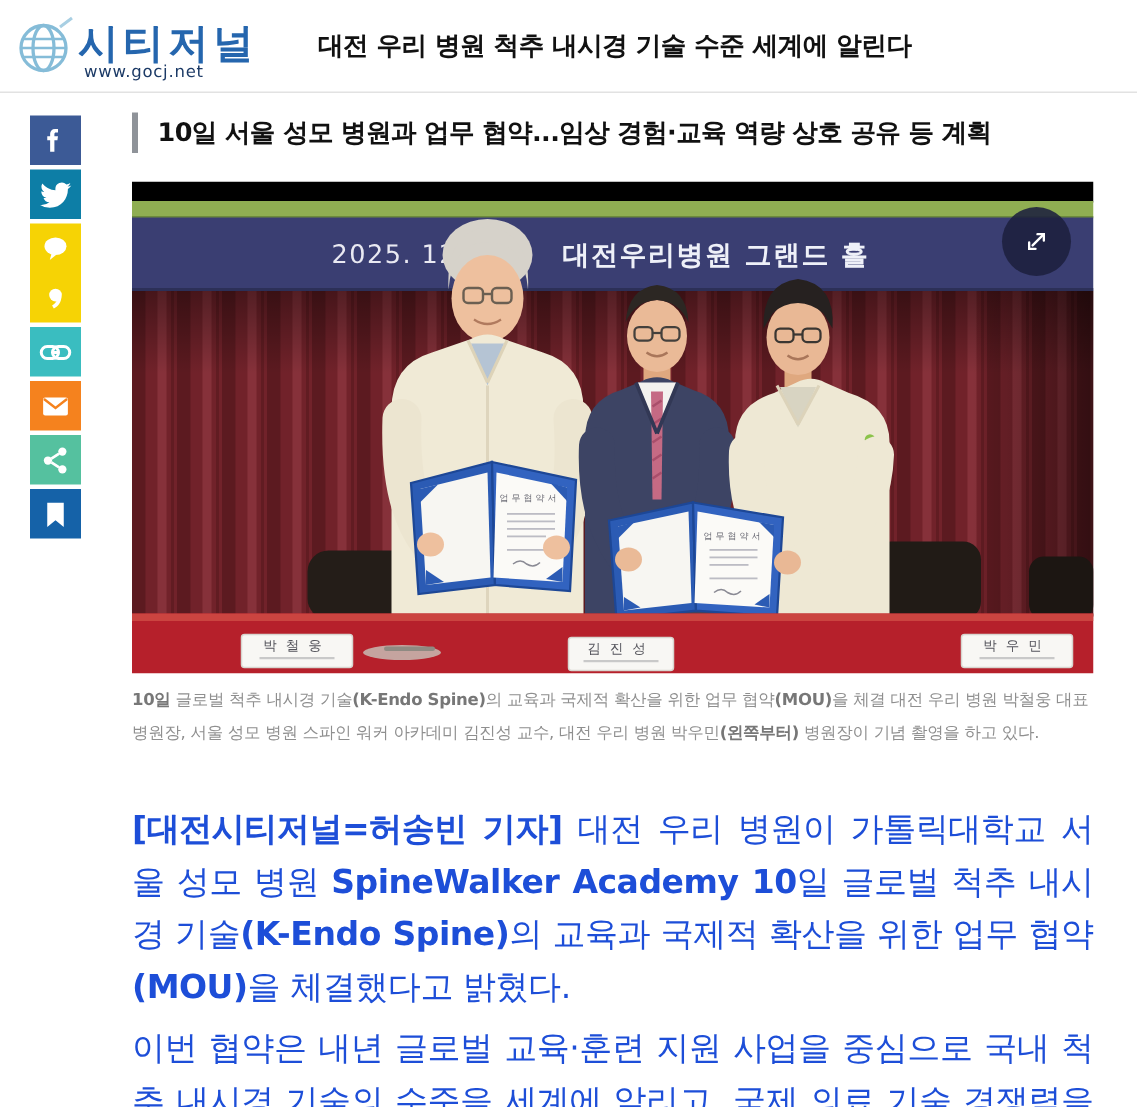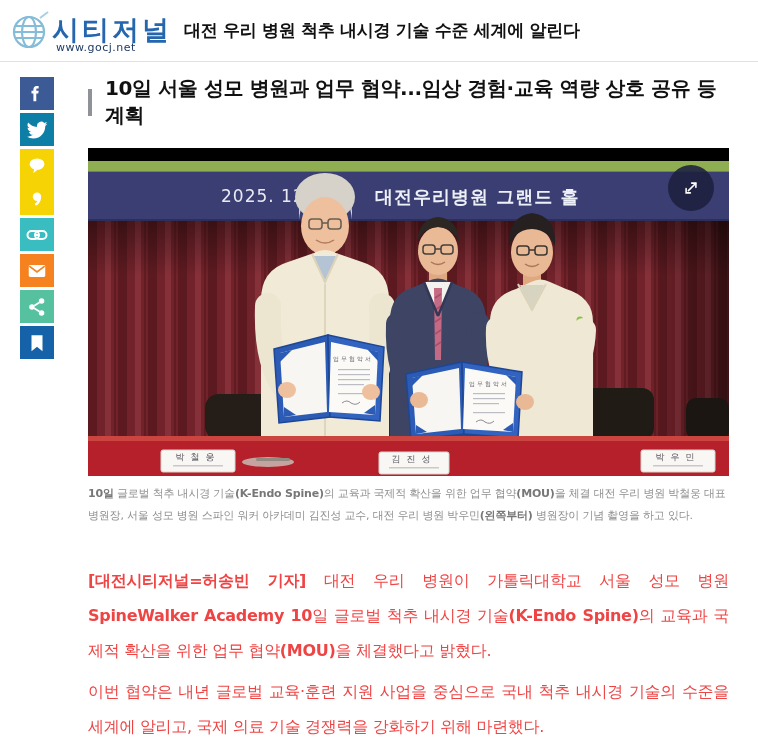--- a/index.html
+++ b/index.html
@@ -5,43 +5,43 @@
   html,body{margin:0;padding:0;background:#fff;}
   body{width:758px;height:738px;overflow:hidden;font-family:"DejaVu Sans","Liberation Sans",sans-serif;position:relative;}
 
   
   .site-header{height:61px;border-bottom:1px solid #e2e2e2;display:flex;align-items:center;background:#fff;}
   .logo{display:flex;align-items:flex-end;margin-left:10px;cursor:pointer;}
   .logo-globe{width:40px;height:44px;margin-top:2px;}
   .logo-text-wrap{display:flex;flex-direction:column;margin-left:2px;}
   .logo-kr{font-size:27px;font-weight:bold;letter-spacing:3px;line-height:28px;margin-top:4px;}
   .logo-url{font-size:11px;font-weight:normal;letter-spacing:.5px;margin-top:-3px;padding-left:4px;}
-  .header-title{font-size:17px;font-weight:600;color:#111;margin-left:12px;letter-spacing:-.3px;}
+  .header-title{font-size:17px;font-weight:600;color:#111;margin-left:40px;letter-spacing:-.3px;}
 
   
   .share-bar{position:absolute;left:20px;top:77px;width:34px;}
   .share-btn{width:34px;height:33px;display:flex;align-items:center;justify-content:center;margin-bottom:3px;cursor:pointer;}
   .share-btn.no-gap{margin-bottom:0;}
   .share-btn svg{display:block;}
 
   
   .article{margin-left:88px;width:641px;padding-top:13px;}
   .subtitle{display:flex;align-items:center;}
   .subtitle-bar{width:4px;height:27px;background:#8f9399;margin-right:13px;flex:none;}
-  .subtitle-text{font-size:20px;font-weight:bold;color:#111;letter-spacing:-.4px;}
+  .subtitle-text{font-size:17px;font-weight:bold;color:#111;letter-spacing:-.4px;}
 
   .photo-figure{position:relative;width:641px;height:328px;margin-top:19px;}
   .photo-figure svg.photo{display:block;}
   .expand-btn{position:absolute;top:17px;right:15px;width:46px;height:46px;border-radius:50%;
     background:rgba(28,32,62,.88);display:flex;align-items:center;justify-content:center;cursor:pointer;}
 
   .caption{margin-top:7px;font-size:11px;color:#8f8f8f;line-height:22px;letter-spacing:-.2px;}
   .caption .b{font-weight:bold;color:#777;}
 
-  .body-text p{font-size:16px;color:#ef4444;line-height:35px;text-align:justify;margin:0;letter-spacing:-.3px;}
+  .body-text p{font-size:22px;color:#1d4ed8;line-height:35px;text-align:justify;margin:0;letter-spacing:-.3px;}
   .body-text p .b{font-weight:bold;}
   .p1{margin-top:36px !important;}
   .p2{margin-top:6px !important;}
 </style>
 </head>
 <body>
 
 <header class="site-header">
   <div class="logo">
     <svg class="logo-globe" viewBox="0 0 40 44">

